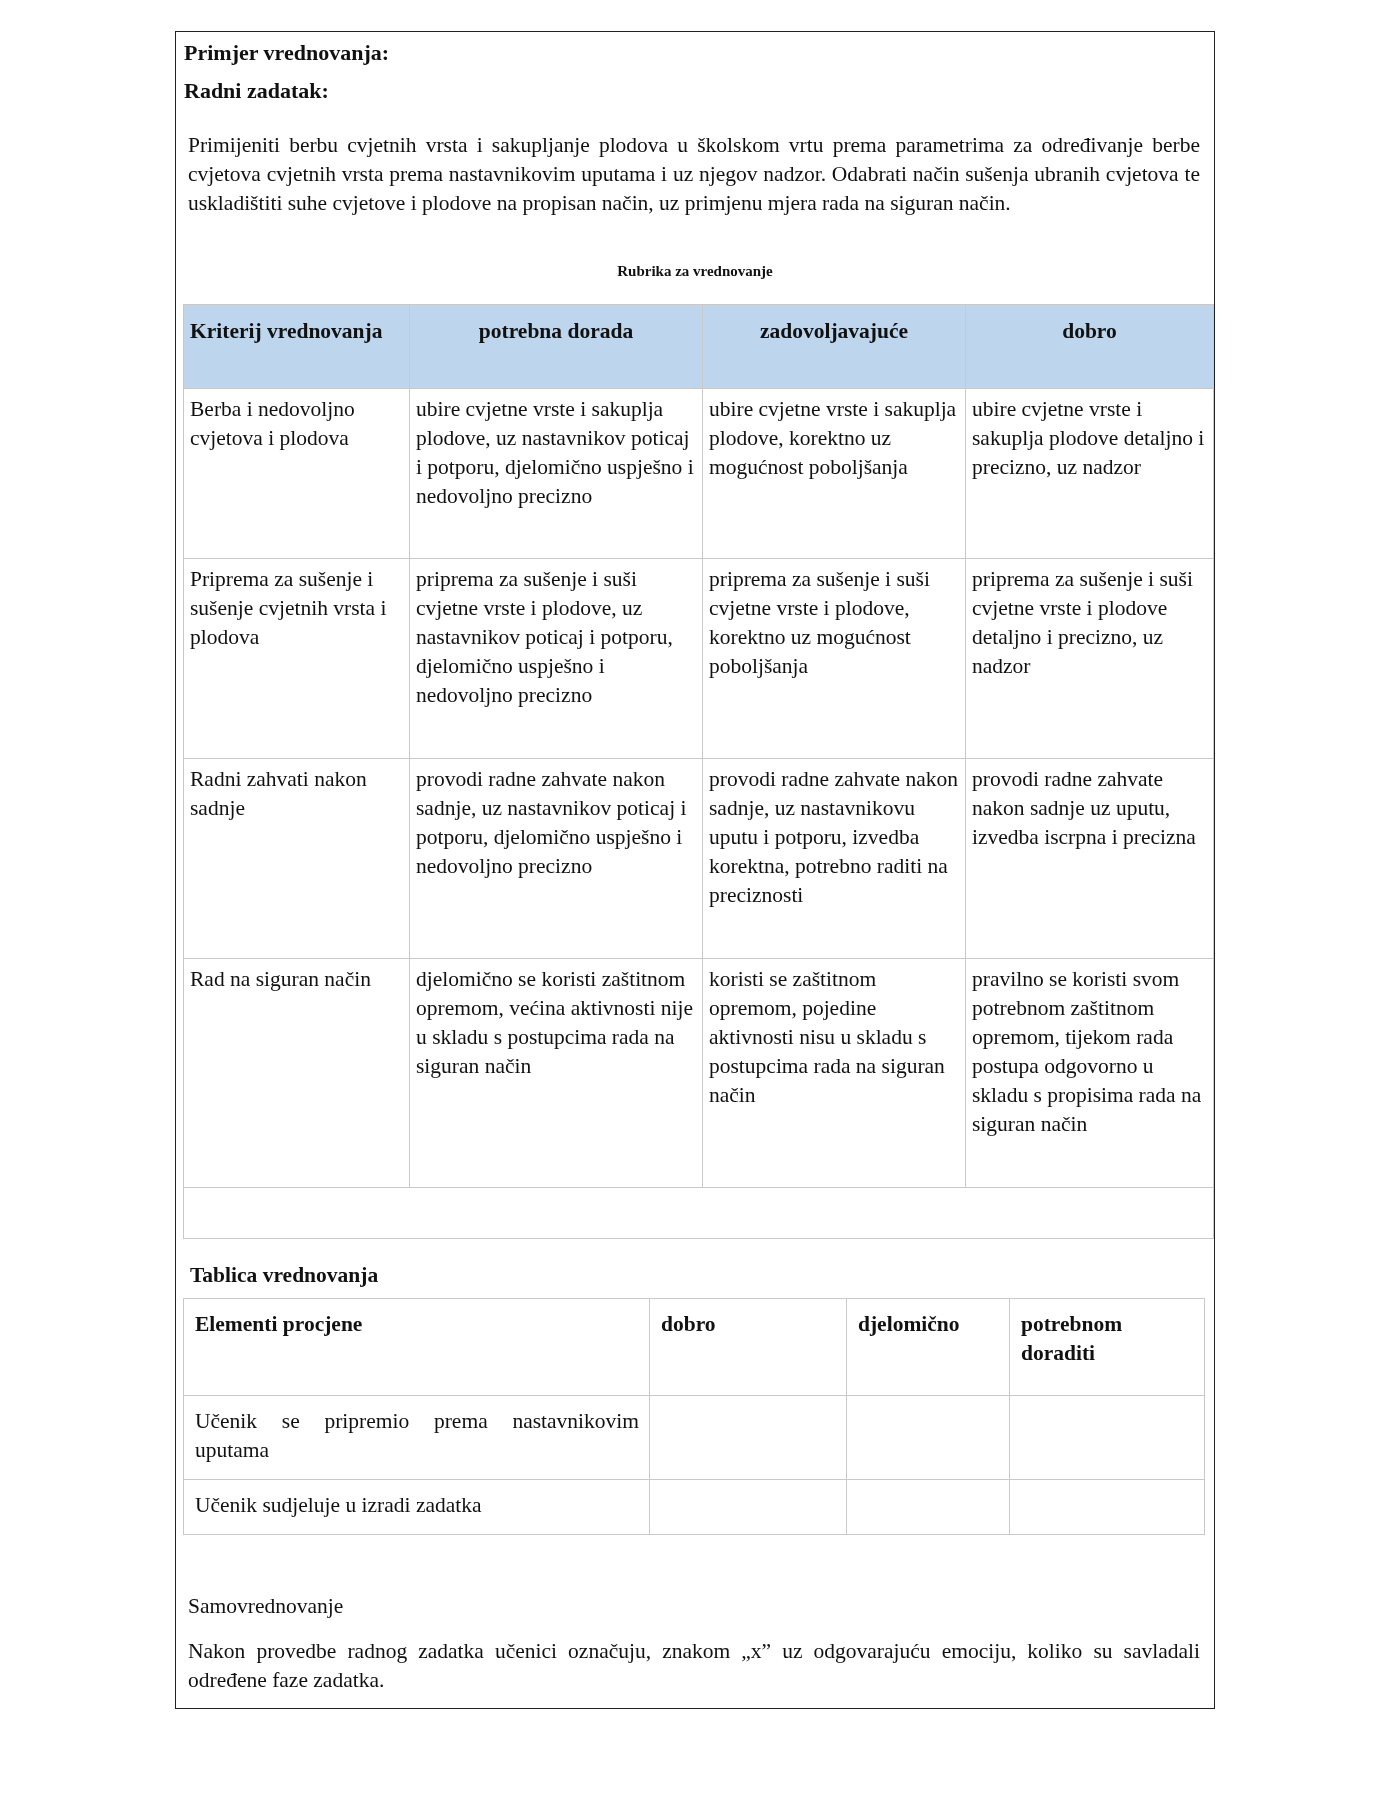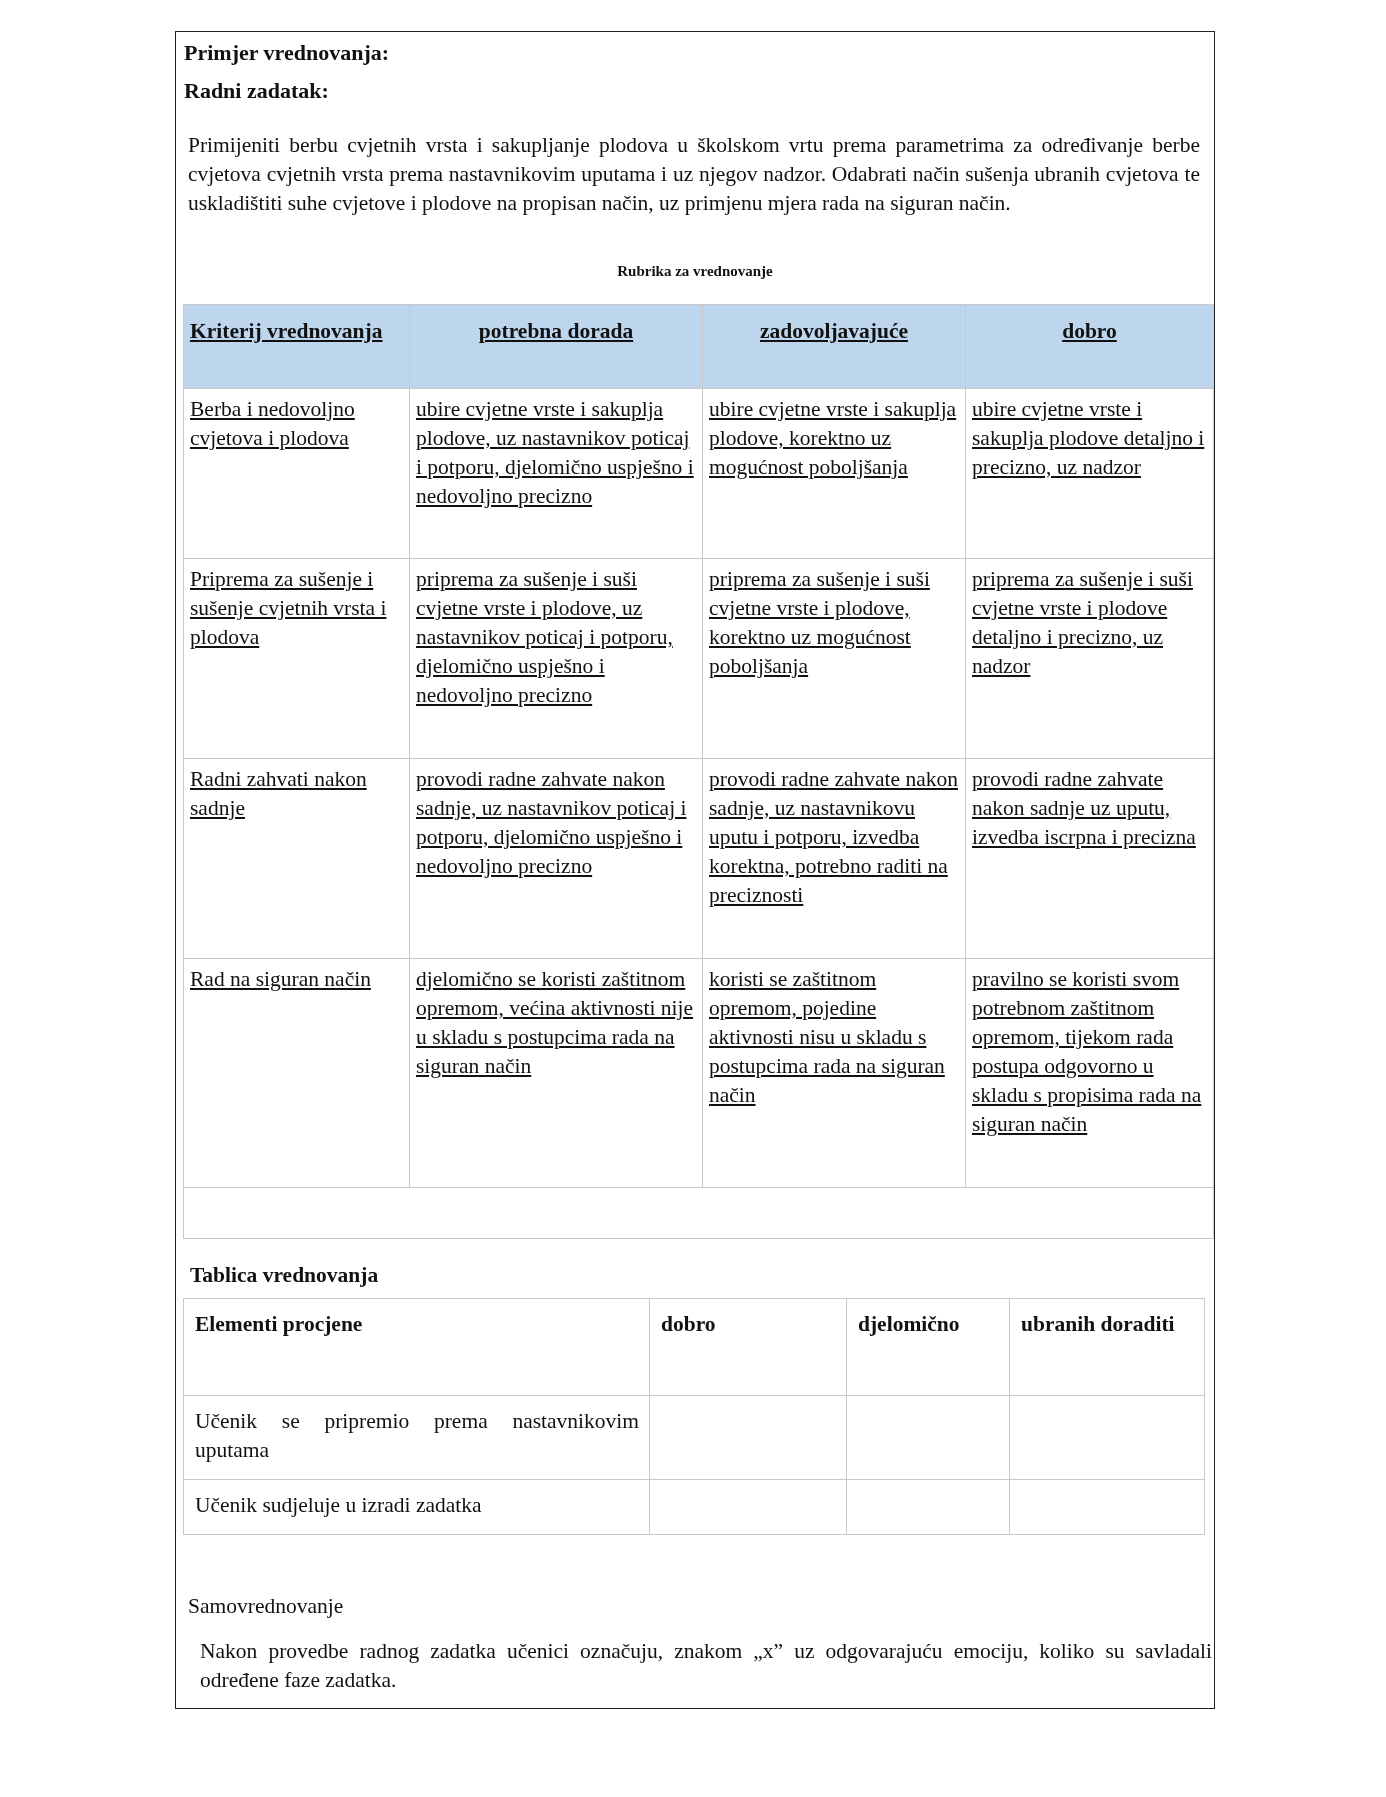--- a/index.html
+++ b/index.html
@@ -18,21 +18,21 @@
 </style>
 </head>
 <body>
 
 <div class="box">
   <div class="t-bold" style="left:8px; top:8px;">Primjer vrednovanja:</div>
   <div class="t-bold" style="left:8px; top:46px;">Radni zadatak:</div>
   <div class="para" style="top:86px;margin-top:13px;">Primijeniti berbu cvjetnih vrsta i sakupljanje plodova u školskom vrtu prema parametrima za određivanje berbe cvjetova cvjetnih vrsta prema nastavnikovim uputama i uz njegov nadzor. Odabrati način sušenja ubranih cvjetova te uskladištiti suhe cvjetove i plodove na propisan način, uz primjenu mjera rada na siguran način.</div>
   <div class="center-title" style="top:231px;">Rubrika za vrednovanje</div>
 
-  <table class="rubric" style="left:7px; top:272px; width:1030px;text-decoration:underline;">
+  <table class="rubric" style="left:7px; top:272px; width:1030px;">
     <colgroup>
         <col style="width:226px">
         <col style="width:293px">
         <col style="width:263px">
         <col style="width:248px">
       </colgroup>
     <tbody>
         <tr style="height:84px;">
       <th class="first">Kriterij vrednovanja</th>
       <th>potrebna dorada</th>
@@ -76,32 +76,32 @@
         <col style="width:466px">
         <col style="width:197px">
         <col style="width:163px">
         <col style="width:195px">
       </colgroup>
     <tbody>
         <tr style="height:97px;">
       <th>Elementi procjene</th>
       <th>dobro</th>
       <th>djelomično</th>
-      <th>ubranih doraditi</th>
+      <th>potrebnom doraditi</th>
     </tr>
     <tr style="height:84px;">
       <td class="j">Učenik se pripremio prema nastavnikovim uputama</td>
       <td></td>
       <td></td>
       <td></td>
     </tr>
     <tr style="height:55px;">
       <td>Učenik sudjeluje u izradi zadatka</td>
       <td></td>
       <td></td>
       <td></td>
     </tr>
   </tbody>
     </table>
 
   <div style="position:absolute; left:12px; top:1562px; font-size:21.5px;">Samovrednovanje</div>
-  <div class="para" style="top:1605px;margin-left:12px;">Nakon provedbe radnog zadatka učenici označuju, znakom „x” uz odgovarajuću emociju, koliko su savladali određene faze zadatka.</div>
+  <div class="para" style="top:1605px;">Nakon provedbe radnog zadatka učenici označuju, znakom „x” uz odgovarajuću emociju, koliko su savladali određene faze zadatka.</div>
 </div>
 
 </body></html>

